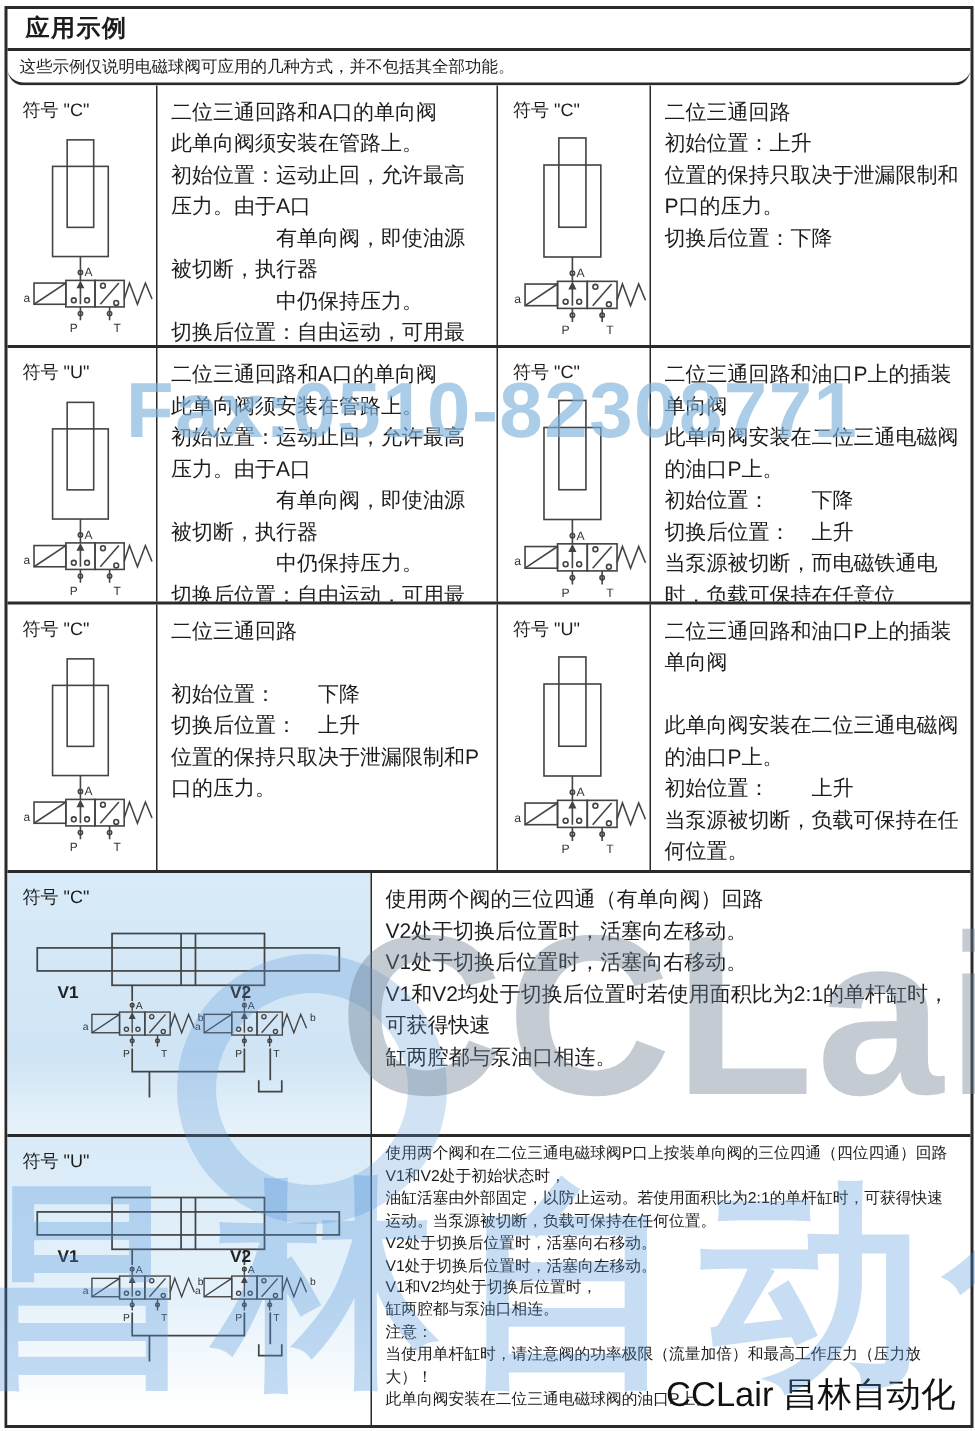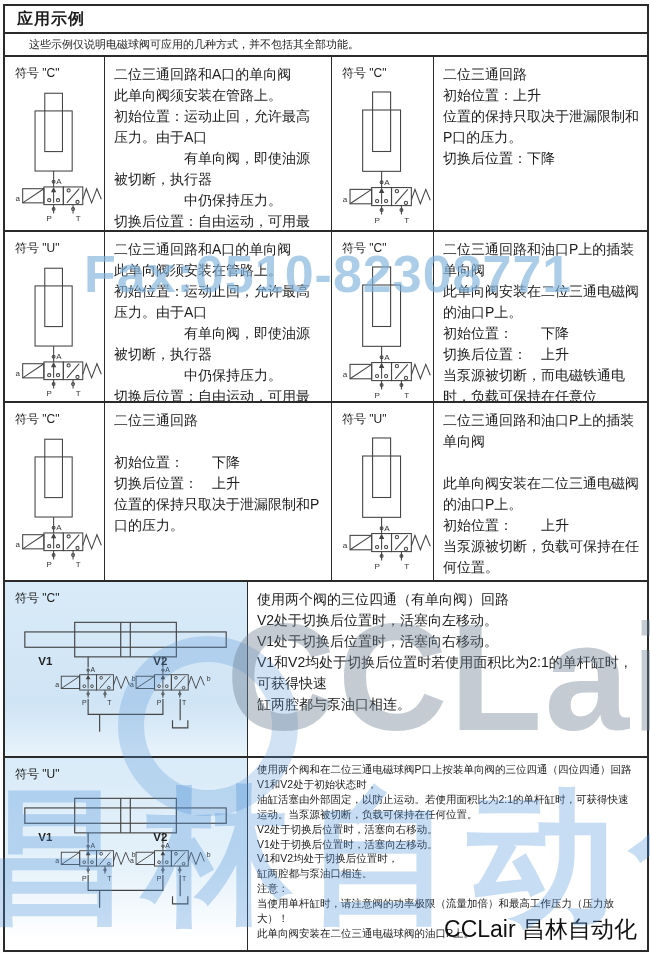--- a/index.html
+++ b/index.html
@@ -1,22 +1,22 @@
 <!DOCTYPE html>
 <html><head>
 <meta charset="utf-8">
 <style>
   html,body{margin:0;padding:0;background:#fff;}
   .page{position:relative;width:650px;height:954px;background:#fdfdfd;overflow:hidden;
         font-family:"Liberation Sans","DejaVu Sans",sans-serif;color:#1c1c1c;}
   .frame{position:absolute;left:3px;top:4px;width:642px;height:944px;border:2px solid #2a2a2a;background:#fff;}
   .title-row{height:26px;border-bottom:2px solid #2a2a2a;display:flex;align-items:center;padding-left:12px;
              font-size:16px;font-weight:bold;letter-spacing:1px;}
-  .subtitle-row{height:21px;border-bottom:2px solid #2a2a2a;display:flex;align-items:center;padding-left:24px;
-             font-size:11px;}
+  .subtitle-row{height:21px;border-bottom:2px solid #2a2a2a;display:flex;align-items:center;padding-left:8px;
+             font-size:11px;border-radius:11px;}
   .row{display:flex;border-bottom:2px solid #2a2a2a;}
   .row:last-child{border-bottom:none;}
   .cell{box-sizing:border-box;border-right:1.5px solid #2a2a2a;position:relative;overflow:hidden;}
   .cell:last-child{border-right:none;}
   .r123 .c1{width:100px;} .r123 .c2{width:227px;} .r123 .c3{width:102px;} .r123 .c4{flex:1;}
   .r45 .c1{width:243px;} .r45 .c2{flex:1;}
   .h-r1{height:173px;} .h-r2{height:169px;} .h-r3{height:177px;} .h-r4{height:174px;} .h-r5{height:192px;}
   .symlbl{font-size:12px;padding:8px 0 0 10px;white-space:nowrap;}
   .diag{display:flex;justify-content:center;}
   .txt{font-size:14px;line-height:1.5;padding:7px 8px 0 9px;white-space:pre-line;}

